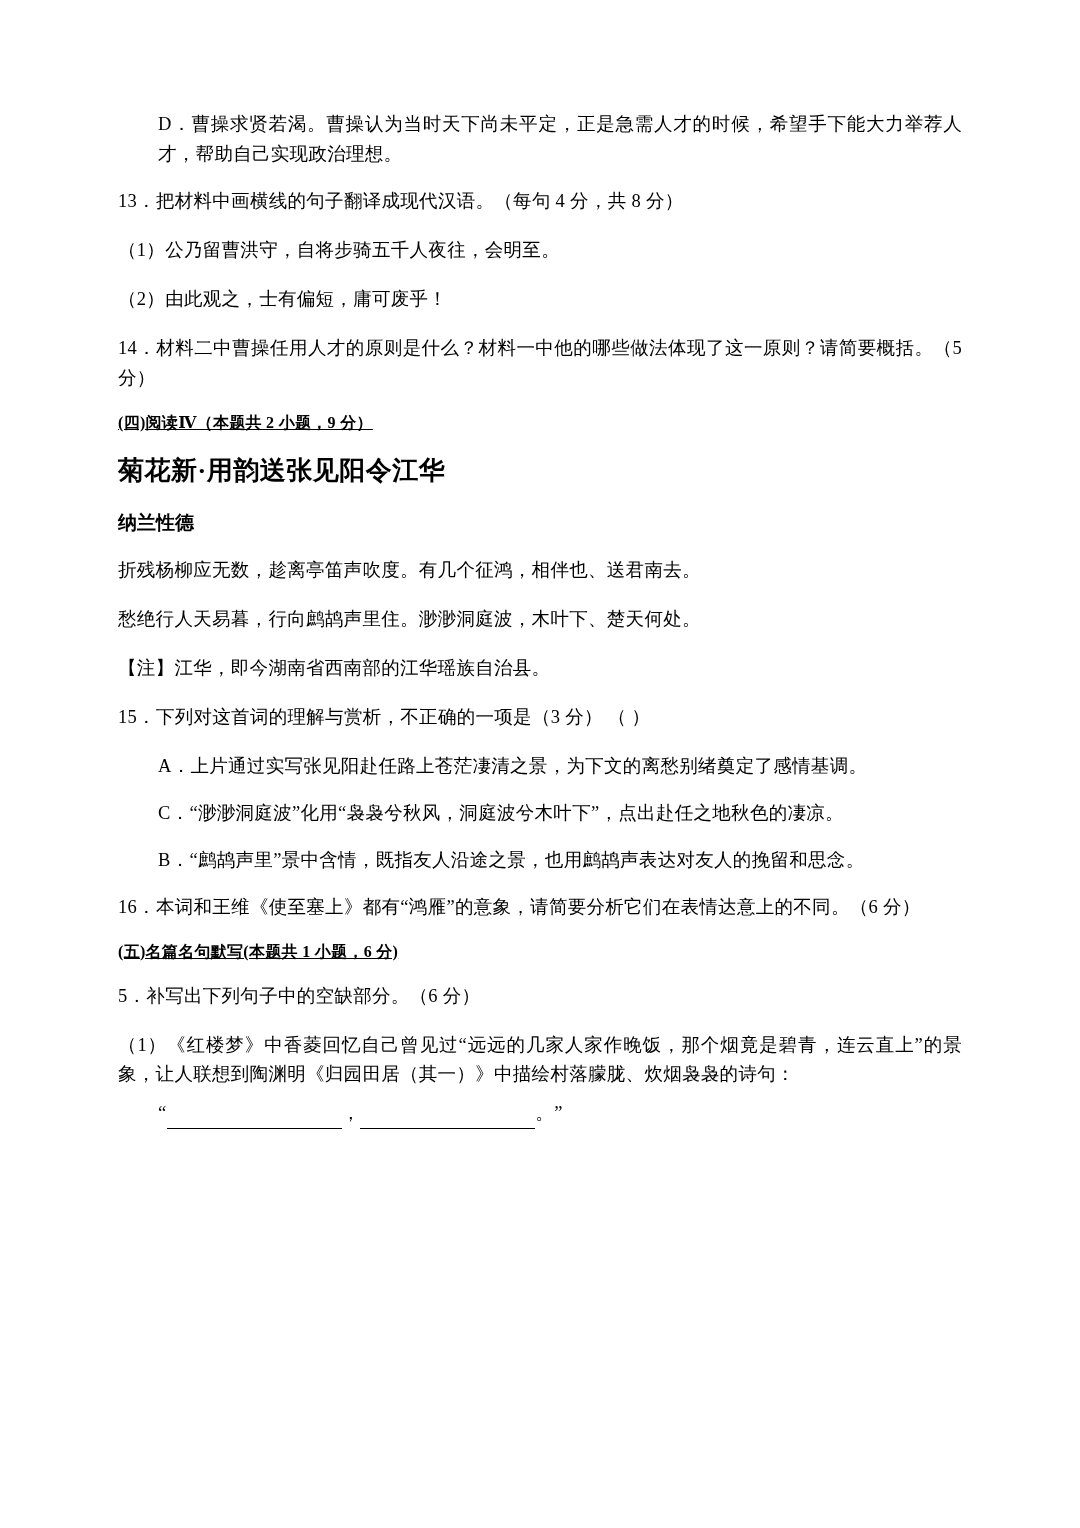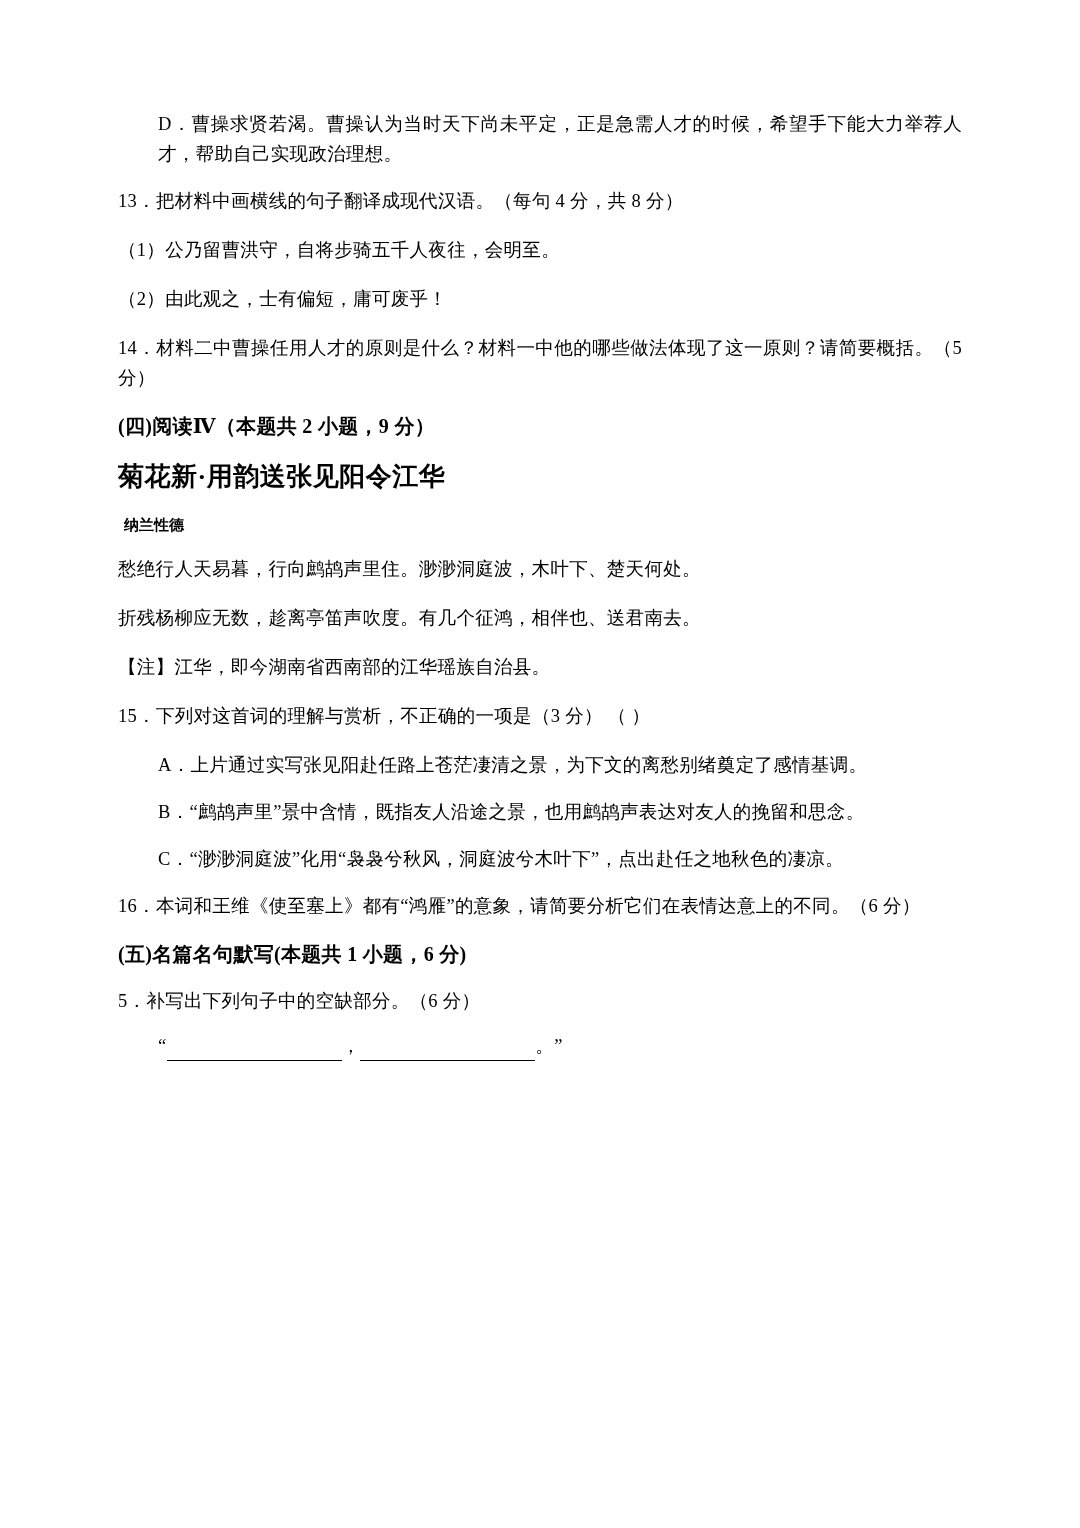--- a/index.html
+++ b/index.html
@@ -26,35 +26,36 @@
     line-height: 1.62;
     margin: 0 0 19px 0;
     text-align: justify;
     letter-spacing: 0.3px;
   }
   .opt {
     padding-left: 40px;
     margin-bottom: 17px;
   }
   .heading {
-    font-size: 20px;
+    font-size: 16px;
     font-weight: bold;
     margin: 7px 0 19px 0;
     letter-spacing: 0.3px;
+    text-decoration: underline;
   }
   .poem-title {
     font-size: 26px;
     font-weight: bold;
     margin: 0 0 22px 0;
     letter-spacing: 0.5px;
   }
   .author {
-    font-size: 15px;
+    font-size: 19px;
     font-weight: bold;
-    margin: 0 0 20px 6px;
+    margin: 0 0 20px 0;
   }
   .tight {
     margin-bottom: 13px;
   }
   .blank-line {
     display: inline-block;
     border-bottom: 1.2px solid #000;
     width: 175px;
     vertical-align: bottom;
     height: 1.1em;
@@ -79,39 +80,40 @@
 
   <p class="p">14．材料二中曹操任用人才的原则是什么？材料一中他的哪些做法体现了这一原则？请简要概括。（5 分）</p>
 
   <p class="heading">(四)阅读Ⅳ（本题共 2 小题，9 分）</p>
 
 
   <p class="poem-title">菊花新·用韵送张见阳令江华</p>
 
   <p class="author">纳兰性德</p>
 
+  <p class="p">折残杨柳应无数，趁离亭笛声吹度。有几个征鸿，相伴也、送君南去。</p>
+
   <p class="p">愁绝行人天易暮，行向鹧鸪声里住。渺渺洞庭波，木叶下、楚天何处。</p>
-
-  <p class="p">折残杨柳应无数，趁离亭笛声吹度。有几个征鸿，相伴也、送君南去。</p>
 
   <p class="p">【注】江华，即今湖南省西南部的江华瑶族自治县。</p>
 
   <p class="p">15．下列对这首词的理解与赏析，不正确的一项是（3 分） （    ）</p>
 
   <p class="p opt">A．上片通过实写张见阳赴任路上苍茫凄清之景，为下文的离愁别绪奠定了感情基调。</p>
 
+  <p class="p opt">C．“渺渺洞庭波”化用“袅袅兮秋风，洞庭波兮木叶下”，点出赴任之地秋色的凄凉。</p>
+
   <p class="p opt">B．“鹧鸪声里”景中含情，既指友人沿途之景，也用鹧鸪声表达对友人的挽留和思念。</p>
-
-  <p class="p opt">C．“渺渺洞庭波”化用“袅袅兮秋风，洞庭波兮木叶下”，点出赴任之地秋色的凄凉。</p>
 
 
   <p class="p">16．本词和王维《使至塞上》都有“鸿雁”的意象，请简要分析它们在表情达意上的不同。（6 分）</p>
 
   <p class="heading">(五)名篇名句默写(本题共 1 小题，6 分)</p>
 
   <p class="p">5．补写出下列句子中的空缺部分。（6 分）</p>
 
+  <p class="p tight">（1）《红楼梦》中香菱回忆自己曾见过“远远的几家人家作晚饭，那个烟竟是碧青，连云直上”的景象，让人联想到陶渊明《归园田居（其一）》中描绘村落朦胧、炊烟袅袅的诗句：</p>
 
   <p class="p quote-row">
     <span>“</span><span class="blank-line"></span><span>，</span><span class="blank-line"></span><span>。”</span>
   </p>
 
 </div>
 
 </body></html>

